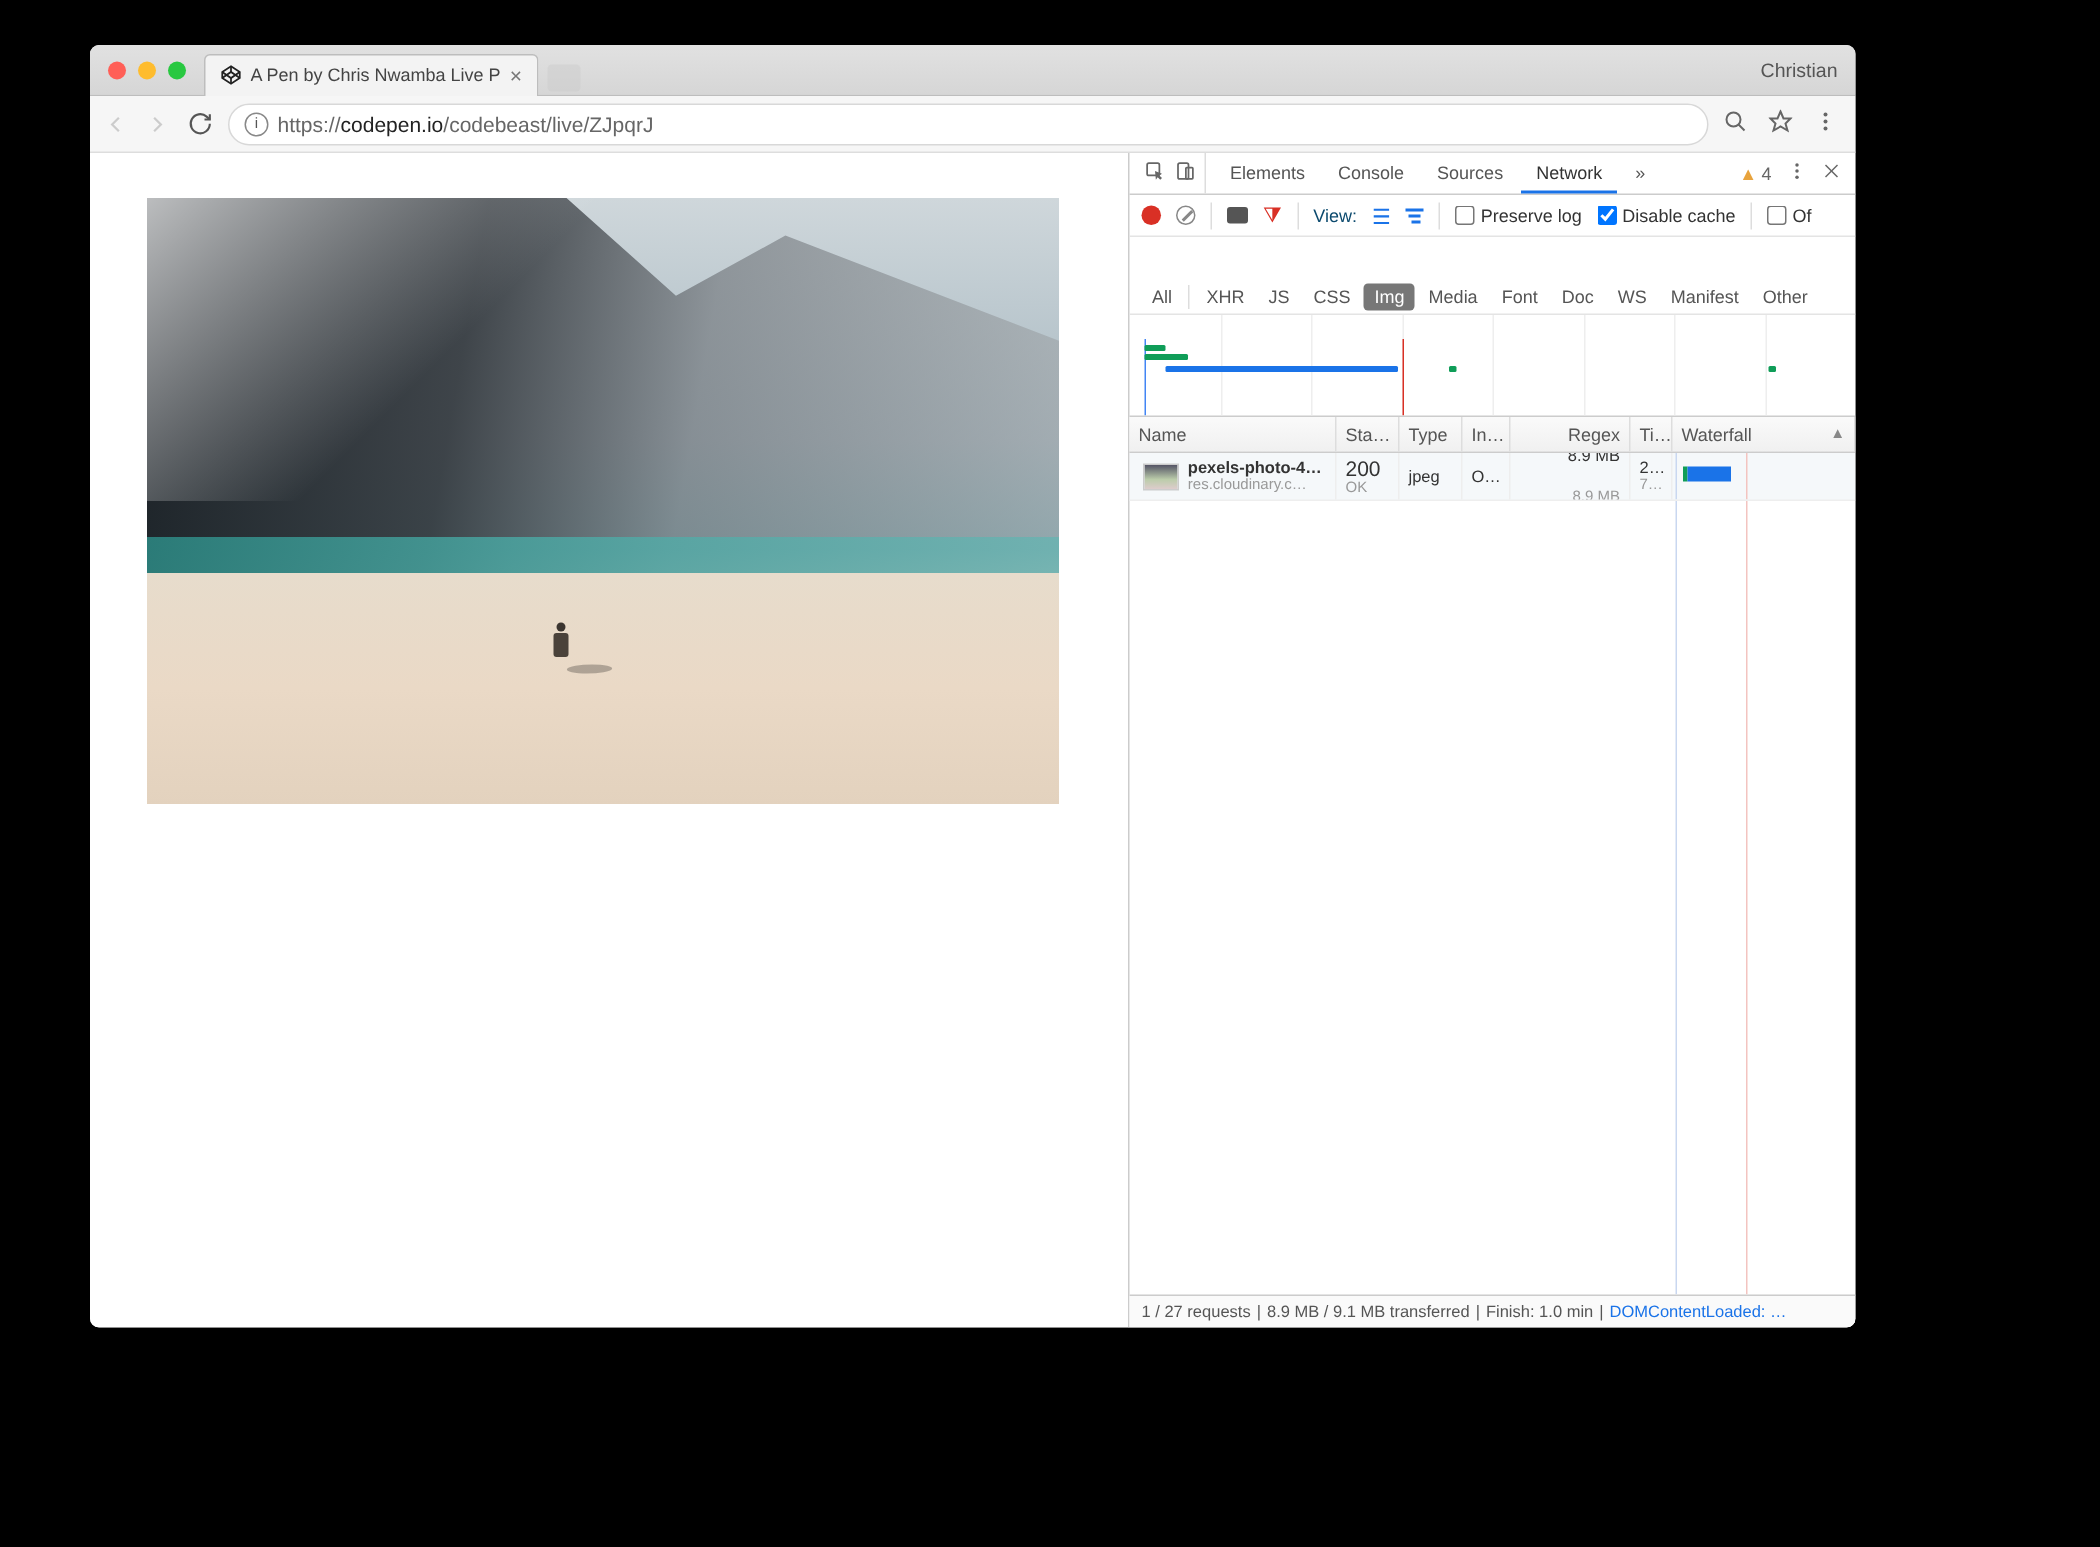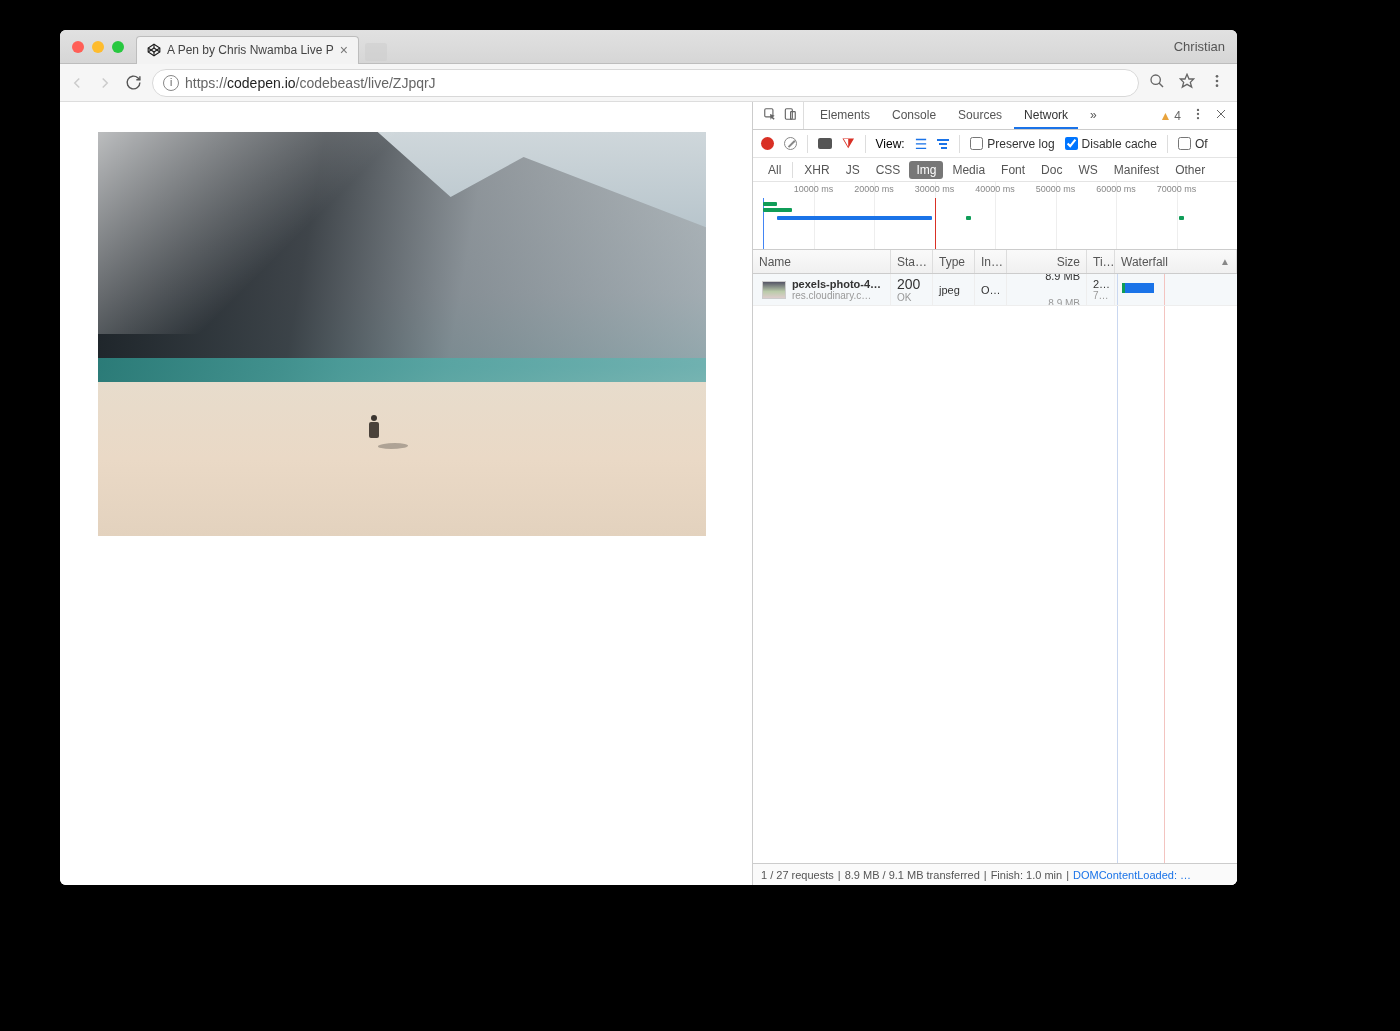--- a/index.html
+++ b/index.html
@@ -159,21 +159,21 @@
   padding: 0 8px;
   gap: 10px;
 }
 .rec-dot { width:13px; height:13px; border-radius:50%; background:#d93025; }
 .clear-ic { width:13px; height:13px; border:1.5px solid #888; border-radius:50%; position:relative; }
 .clear-ic::after { content:''; position:absolute; left:2px; top:5px; width:9px; height:1.5px; background:#888; transform:rotate(-45deg); }
 .vsep { width:1px; height:18px; background:#ddd; }
 .cam-ic { width:14px; height:11px; background:#555; border-radius:2px; position:relative; }
 .cam-ic::after { content:''; position:absolute; right:-4px; top:2px; width:0; height:0; border:4px solid transparent; border-left:5px solid #555; }
 .funnel-ic { color:#d93025; font-size:14px; }
-.view-label { color:#000000; }
+.view-label { color:#0c4a6e; }
 .view-ic1 { color:#1a73e8; font-size:14px; }
 .view-ic2 { display:flex; flex-direction:column; gap:2px; }
 .view-ic2 span { display:block; width:12px; height:2px; background:#1a73e8; }
 .view-ic2 span:nth-child(2){ width:8px; margin-left:2px; }
 .view-ic2 span:nth-child(3){ width:6px; margin-left:4px; }
 .chk { display:flex; align-items:center; gap:4px; color:#333; }
 .chk input { width:13px; height:13px; }
 
 .net-filter {
   height: 26px;
@@ -181,21 +181,21 @@
   display: flex;
   align-items: center;
   padding: 0 8px;
   gap: 10px;
 }
 .filter-input { width: 142px; height: 20px; border:1px solid #ccc; border-radius:3px; padding:0 6px; font-size:12px; color:#888; }
 
 .type-row {
   height: 24px;
   border-bottom: 1px solid #e4e4e4;
-  display:flex; align-items:center; padding:0 8px; gap:2px;
+  display:flex; align-items:center; padding:0 8px; gap:2px;margin-top:28px;
 }
 .chip { padding: 2px 7px; color:#555; border-radius:3px; cursor:pointer; }
 .chip.active { background:#777; color:#fff; }
 .chip-sep { width:1px; height:16px; background:#ddd; margin:0 2px; }
 
 .timeline {
   height: 68px;
   border-bottom: 1px solid #ccc;
   position:relative;
   overflow:hidden;
@@ -447,46 +447,37 @@
       <div class="timeline">
         <div class="tl-grid">
           <div class="g" style="left:12.5%"></div>
             <div class="g" style="left:25%"></div>
           <div class="g" style="left:37.5%"></div>
             <div class="g" style="left:50%"></div>
           <div class="g" style="left:62.5%"></div>
             <div class="g" style="left:75%"></div>
           <div class="g" style="left:87.5%"></div>
         </div>
-        <div class="tl-ticks">
-          <span class="tl-tick" style="left:12.5%">10000 ms</span>
-          <span class="tl-tick" style="left:25%">20000 ms</span>
-          <span class="tl-tick" style="left:37.5%">30000 ms</span>
-          <span class="tl-tick" style="left:50%">40000 ms</span>
-          <span class="tl-tick" style="left:62.5%">50000 ms</span>
-          <span class="tl-tick" style="left:75%">60000 ms</span>
-          <span class="tl-tick" style="left:87.5%">70000 ms</span>
-        </div>
         <div class="tl-body">
           <div class="tl-marker" style="left:2%; background:#4285f4;"></div>
           <div class="tl-marker" style="left:37.5%; background:#d93025;"></div>
           <div class="tl-bar" style="left:2%; width:3%; top:4px; background:#0f9d58;"></div>
           <div class="tl-bar" style="left:2%; width:6%; top:10px; background:#0f9d58;"></div>
           <div class="tl-bar" style="left:5%; width:32%; top:18px; background:#1a73e8;"></div>
           <div class="tl-bar" style="left:44%; width:1%; top:18px; background:#0f9d58;"></div>
           <div class="tl-bar" style="left:88%; width:1%; top:18px; background:#0f9d58;"></div>
         </div>
       </div>
 
       <div class="net-head">
         <div class="nh name">Name</div>
         <div class="nh status">Sta…</div>
         <div class="nh type">Type</div>
         <div class="nh init">In…</div>
-        <div class="nh size">Size</div>
+        <div class="nh size">Regex</div>
         <div class="nh time">Ti…</div>
         <div class="nh waterfall">
           <span>Waterfall</span>
           <span class="sort">▲</span>
         </div>
       </div>
 
       <div class="net-body">
         <div class="net-row">
           <div class="nc name">

